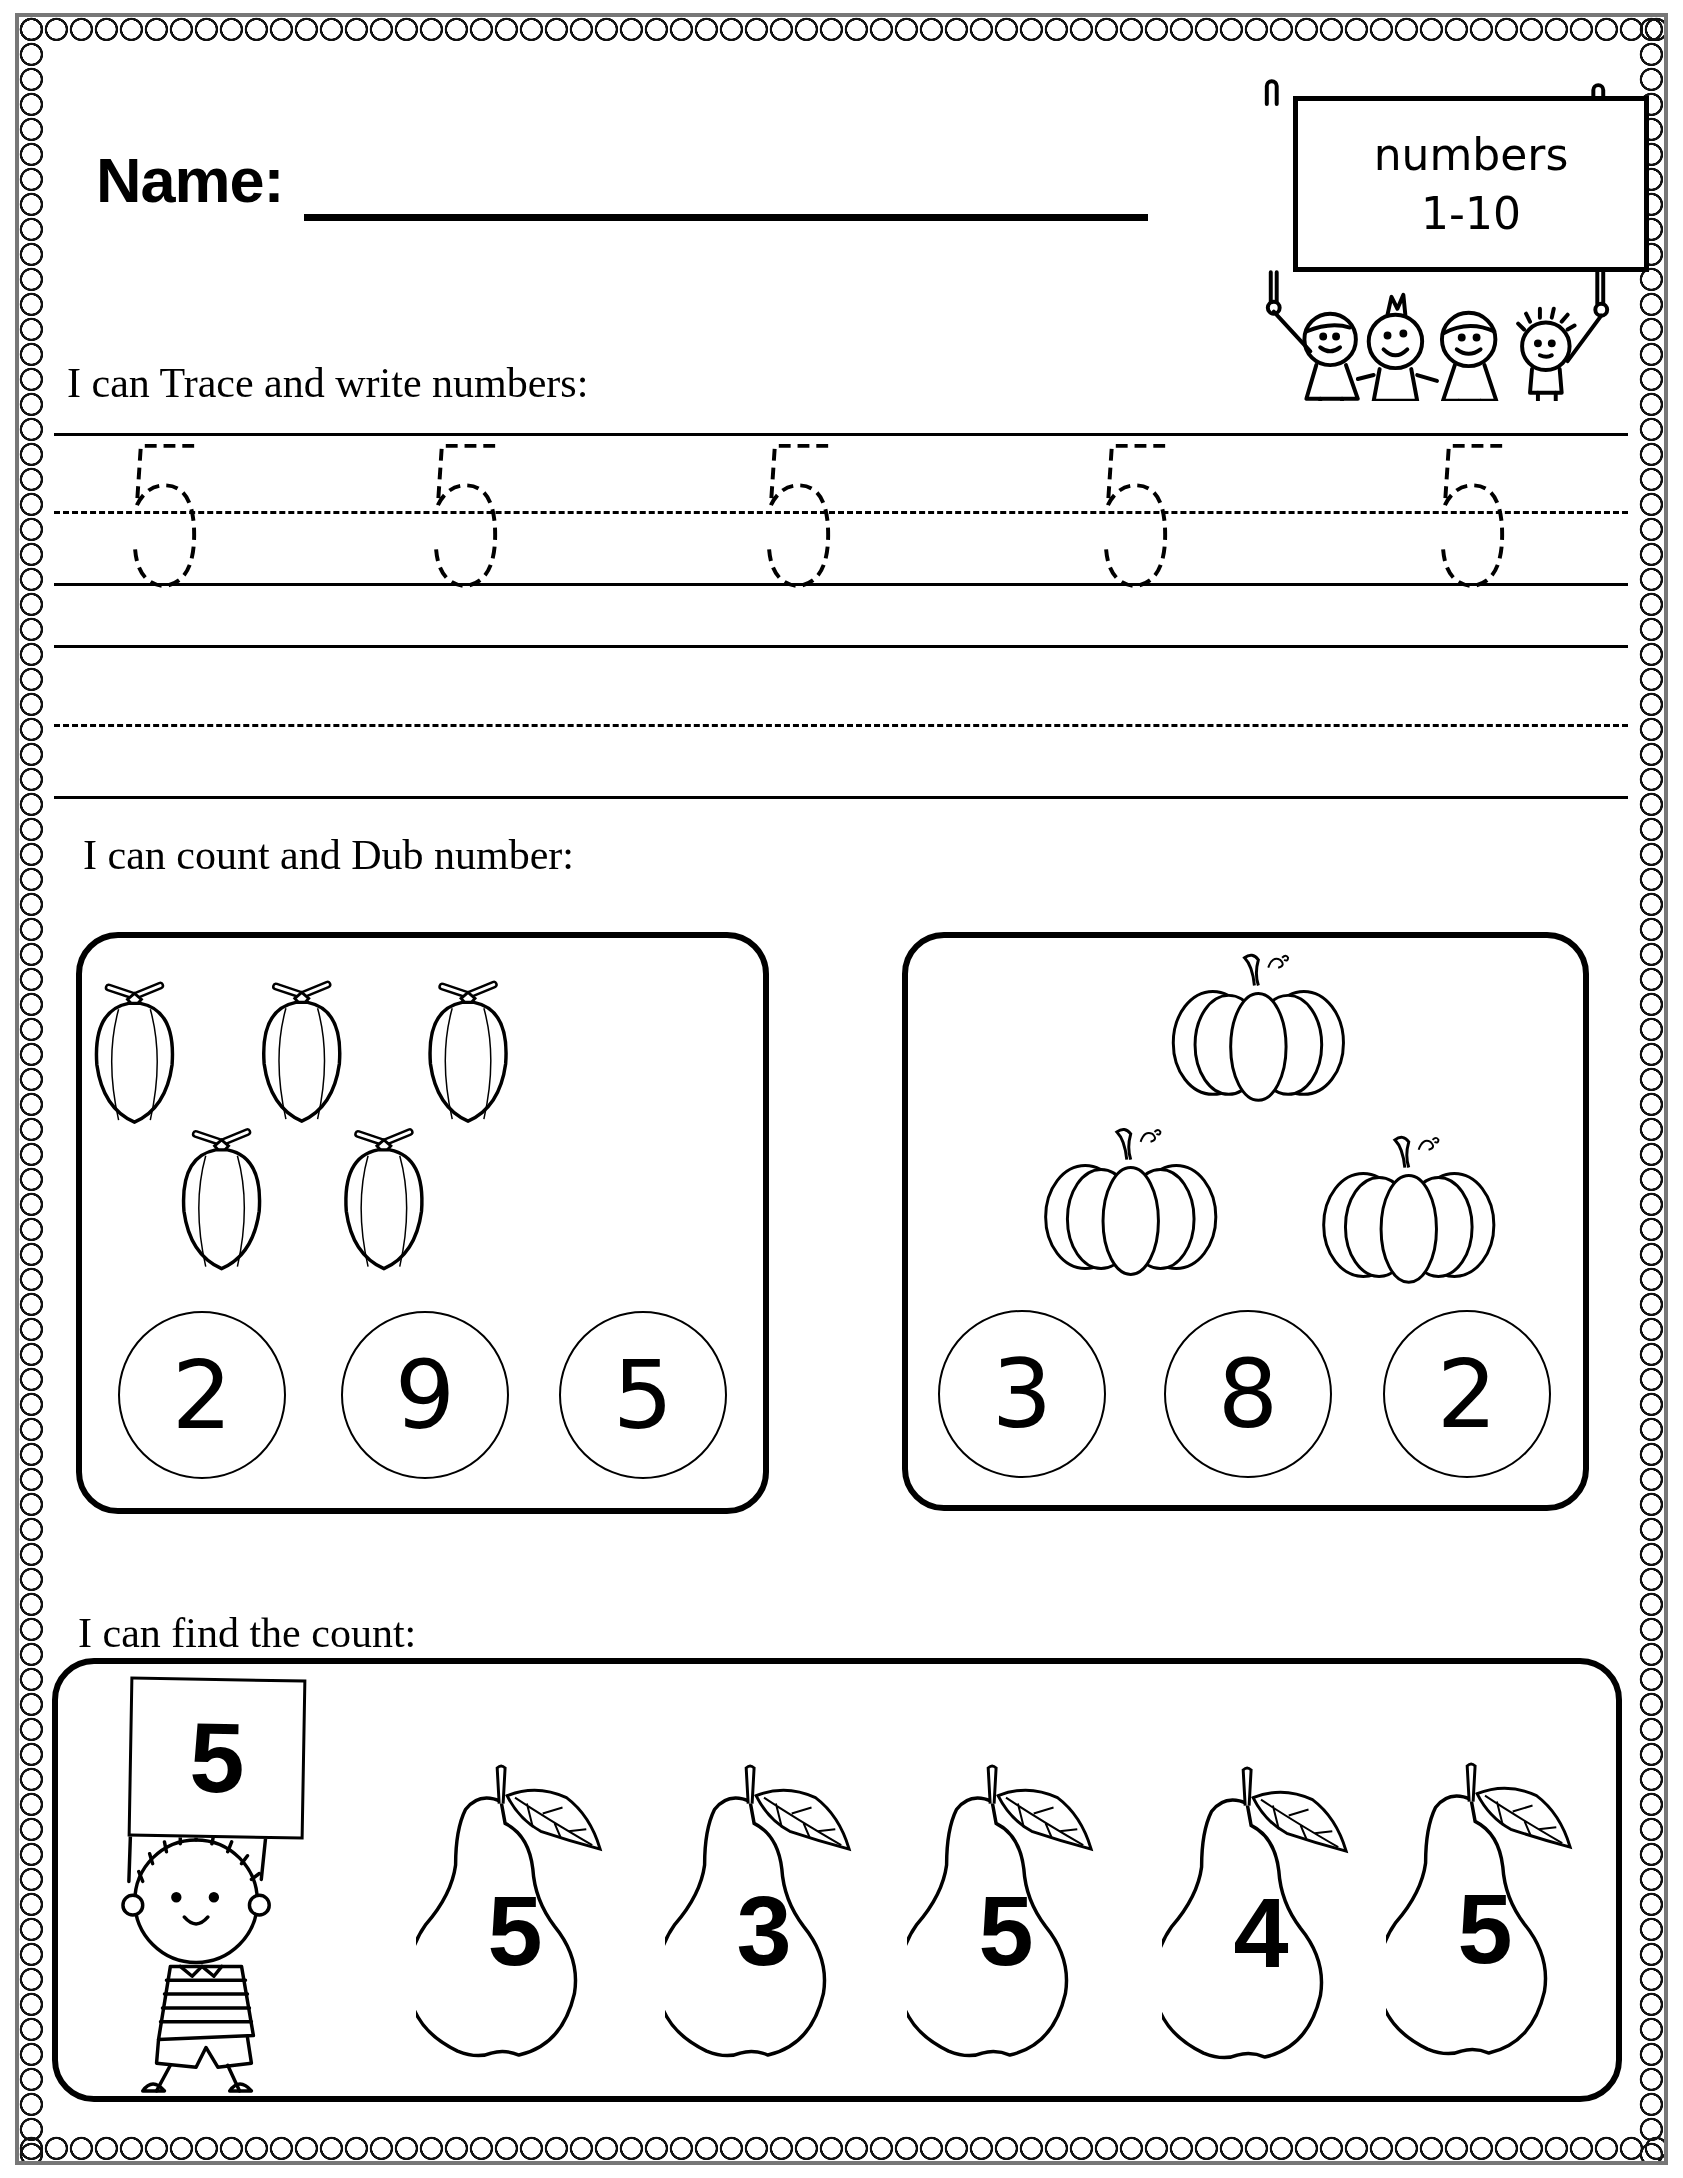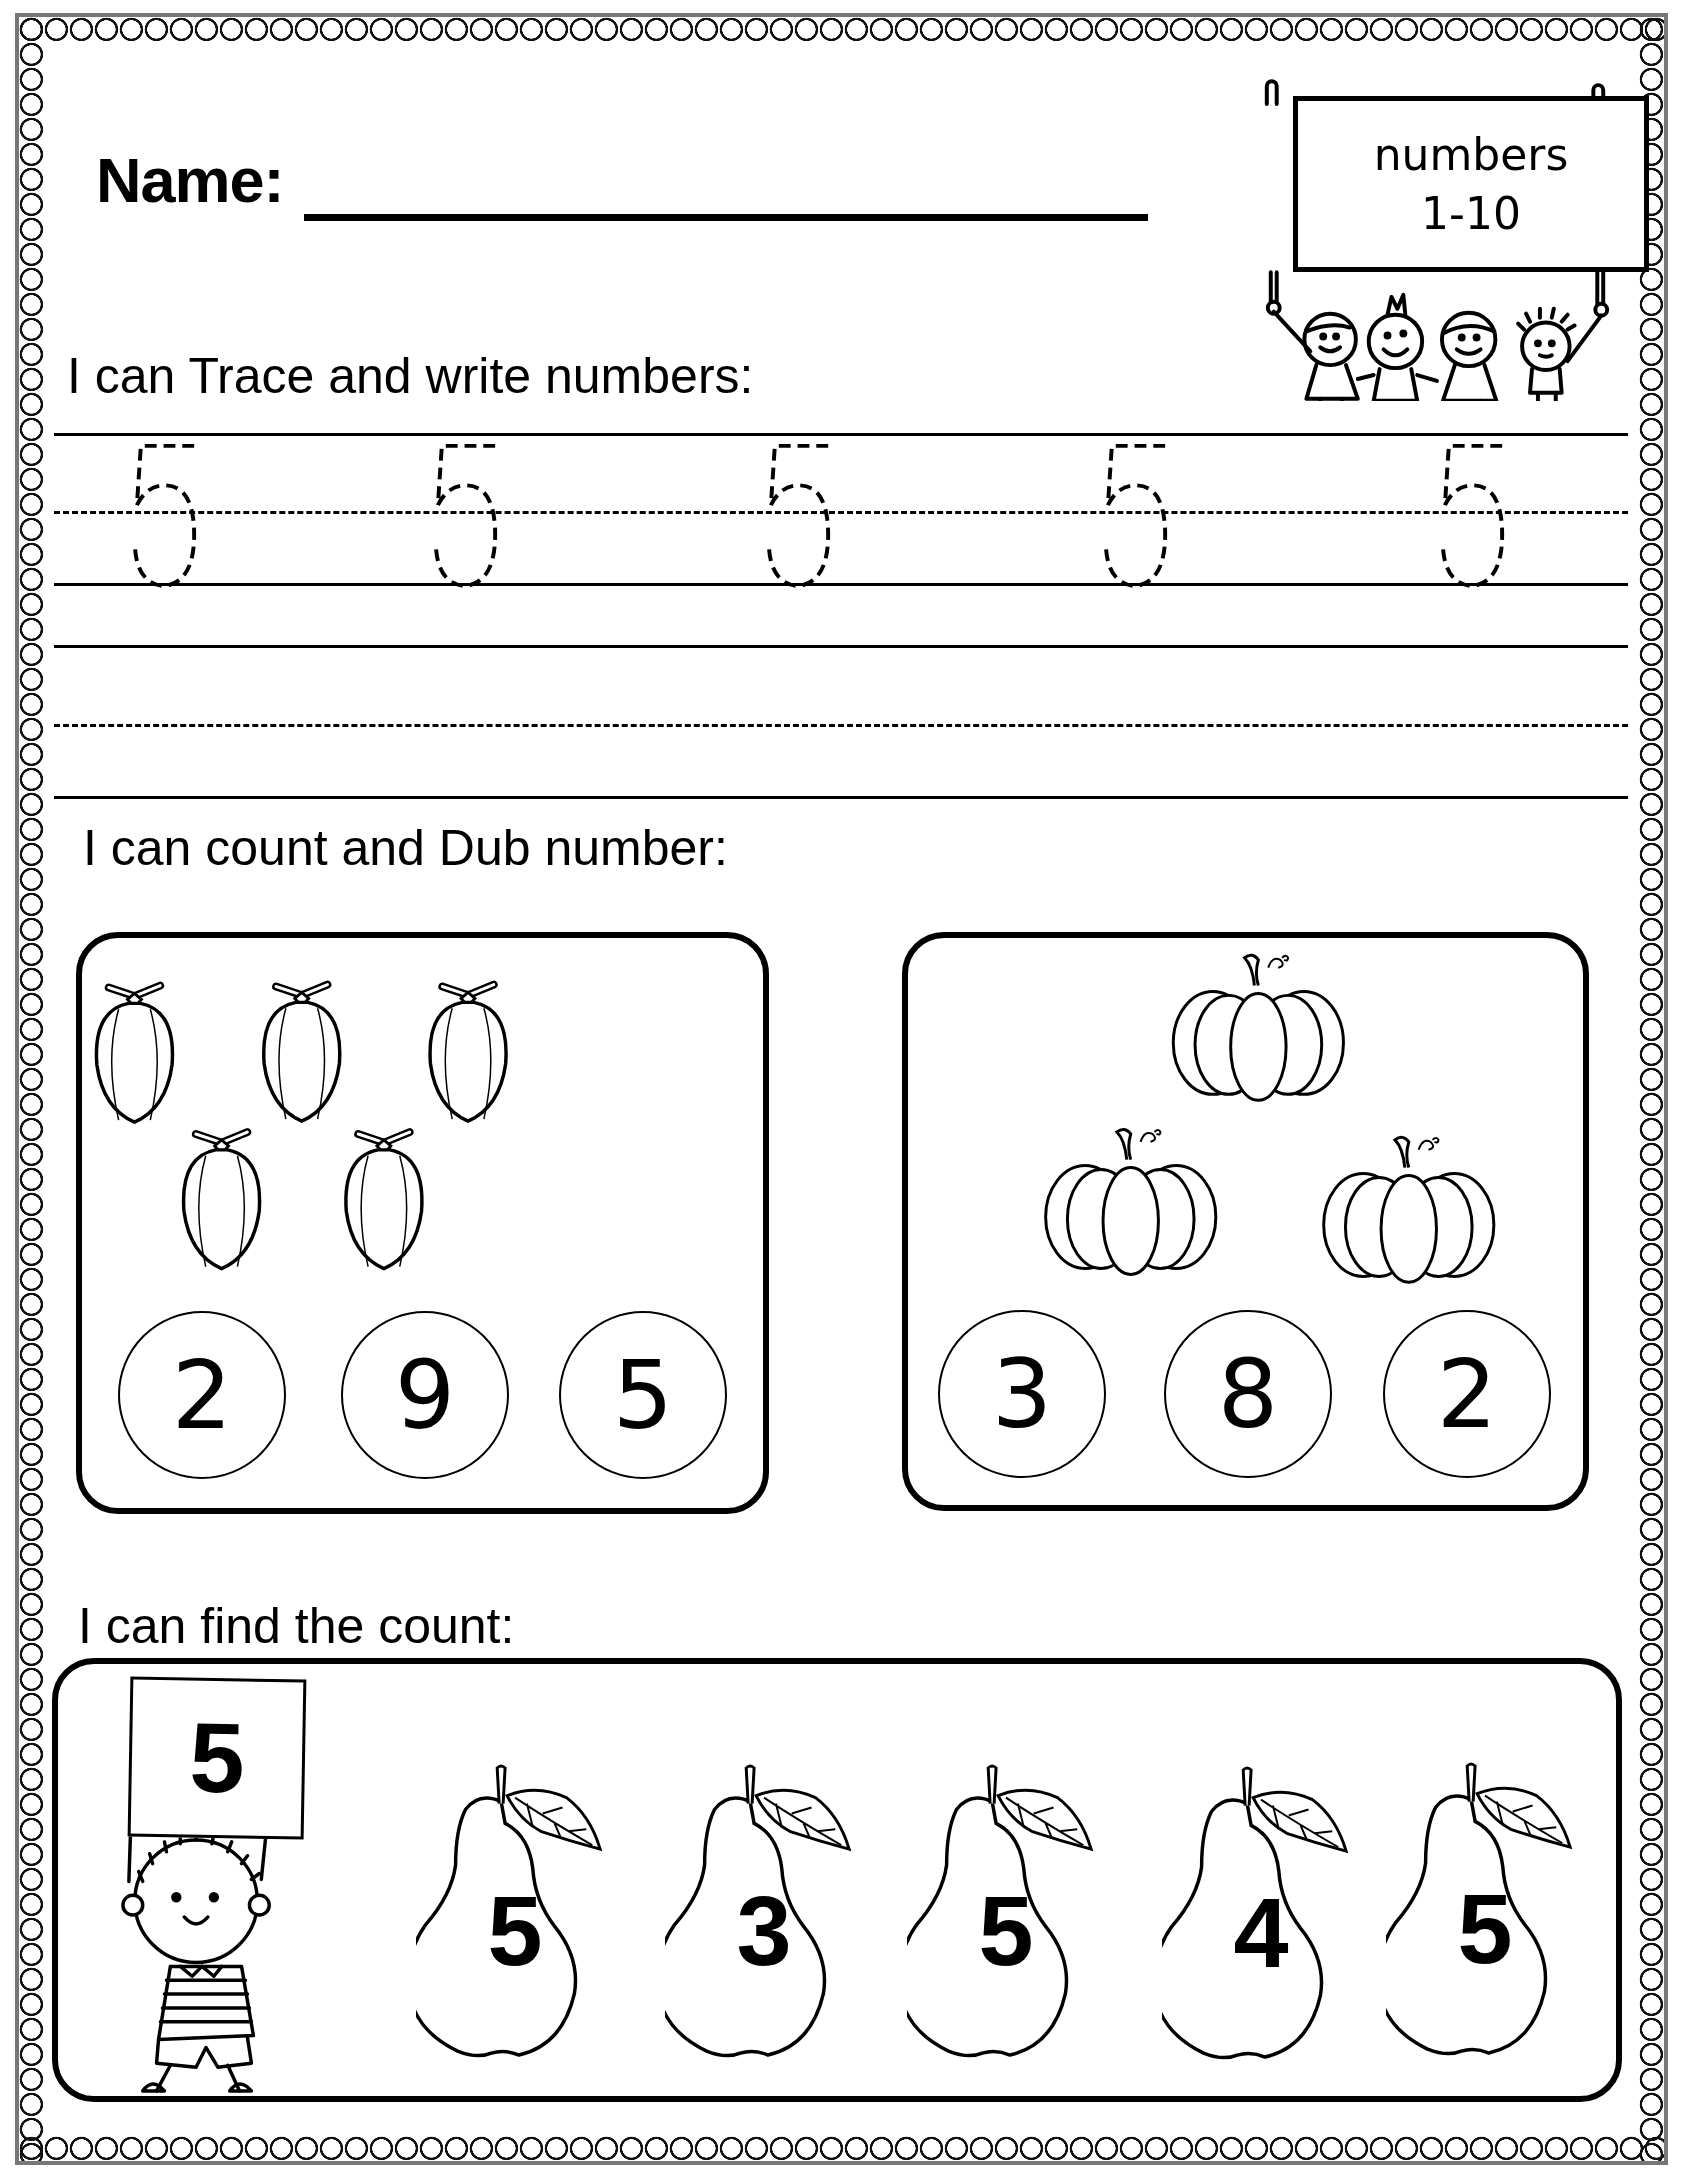--- a/index.html
+++ b/index.html
@@ -9,21 +9,21 @@
   .beads{position:absolute;left:19px;top:17px;width:1645px;height:2144px;box-sizing:border-box;
     background:
       radial-gradient(circle at 12.4px 12.4px, transparent 9px, #111 9.4px, #111 11.4px, transparent 12px) 0 0/25px 25px repeat-x,
       radial-gradient(circle at 12.4px 12.4px, transparent 9px, #111 9.4px, #111 11.4px, transparent 12px) 0 100%/25px 25px repeat-x,
       radial-gradient(circle at 12.4px 12.4px, transparent 9px, #111 9.4px, #111 11.4px, transparent 12px) 0 0/25px 25px repeat-y,
       radial-gradient(circle at 12.4px 12.4px, transparent 9px, #111 9.4px, #111 11.4px, transparent 12px) 100% 0/25px 25px repeat-y;}
   .beads-inner{position:absolute;left:45px;top:43px;width:1594px;height:2093px;background:#fff;}
   .name-label{left:96px;top:149px;font-family:"Liberation Sans",sans-serif;font-weight:bold;font-size:63px;line-height:1;letter-spacing:-1px;text-align:right;}
   .name-line{left:304px;top:214px;width:844px;height:7px;background:#000;}
   .banner{left:1257px;top:96px;width:356px;height:176px;border:5px solid #000;box-sizing:border-box;display:flex;flex-direction:column;align-items:center;justify-content:center;font-family:"DejaVu Sans",sans-serif;font-size:44px;line-height:1.35;background:#fff;margin-left:36px;}
-  .section-title{font-family:Liberation Sans, sans-serif;font-size:50px;line-height:1;}
+  .section-title{font-family:Liberation Serif, serif;font-size:42px;line-height:1;margin-top:11px;}
   .hline{position:absolute;left:54px;width:1574px;height:0;}
   .solid{border-top:3px solid #000;}
   .dashed{border-top:3px dashed #000;}
   .trace{position:absolute;top:436px;width:89px;height:153px;}
   .box{position:absolute;border:6px solid #000;border-radius:42px;box-sizing:border-box;background:#fff;}
   .choice{position:absolute;width:168px;height:168px;border:2.5px solid #000;border-radius:50%;box-sizing:border-box;display:flex;align-items:center;justify-content:center;font-family:"DejaVu Sans",sans-serif;font-size:95px;line-height:1;}
   .pear{position:absolute;width:198px;height:257px;}
   .pear-num{position:absolute;left:0;right:0;top:119px;text-align:center;font-family:"Liberation Sans",sans-serif;font-weight:bold;font-size:99px;line-height:1;}
   .card{position:absolute;left:129px;top:1678px;width:170px;height:154px;border:3px solid #000;transform:rotate(1deg);display:flex;align-items:center;justify-content:center;font-family:"Liberation Sans",sans-serif;font-weight:bold;font-size:99px;background:#fff;}
 </style>

